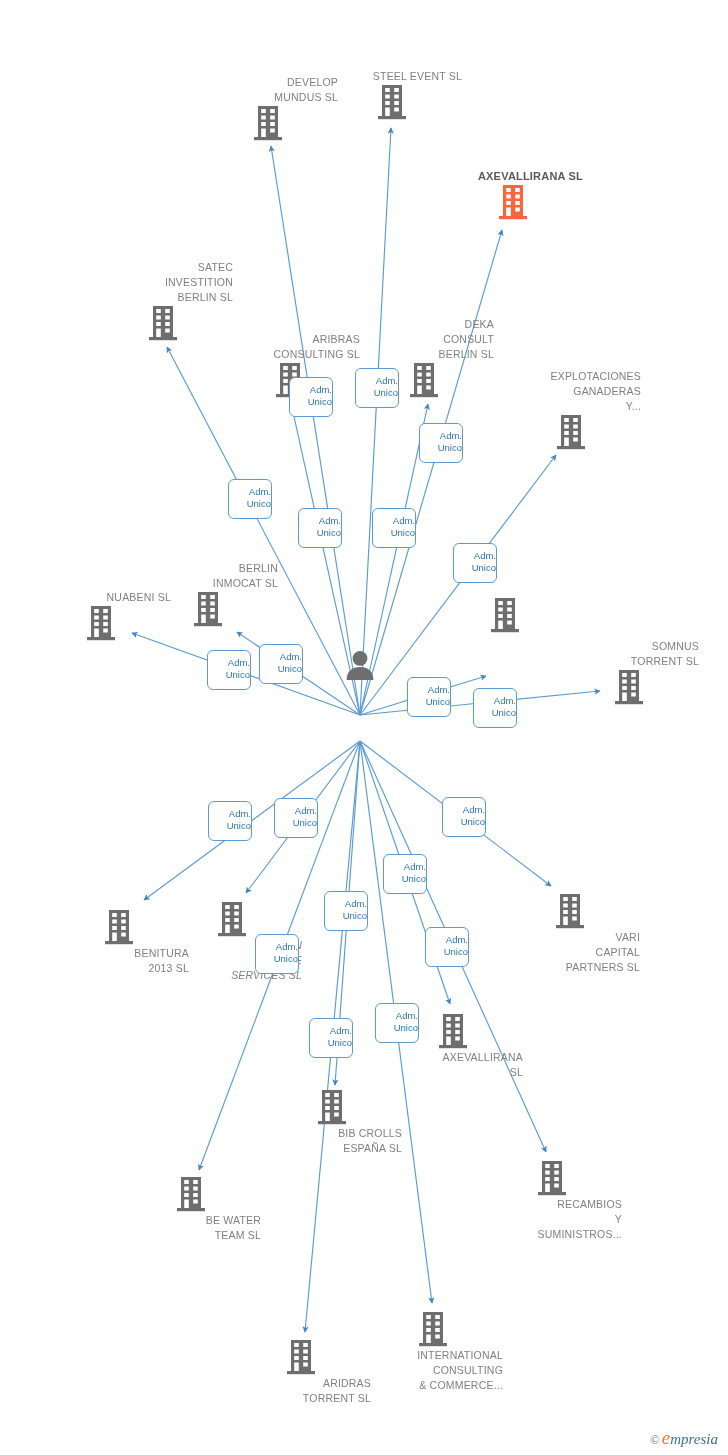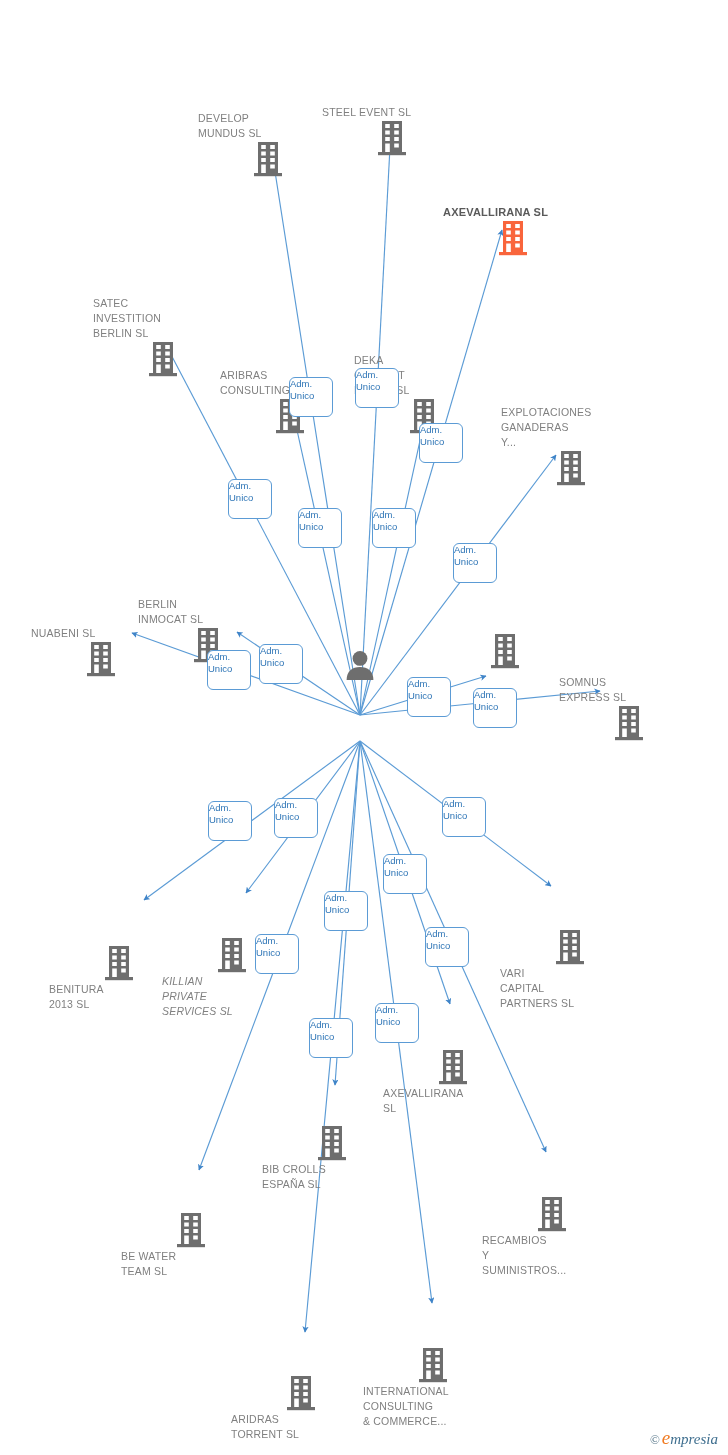--- a/index.html
+++ b/index.html
@@ -21,23 +21,22 @@
     position: absolute;
     left: 0;
     top: 0;
     width: 728px;
     height: 1455px;
   }
   .node {
     position: absolute;
     width: 140px;
     margin-left: -70px;
-    text-align: left;
+    text-align: right;
     z-index: 5;
-    margin-top: 36px;
   }
   .node .label {
     font-size: 10.5px;
     line-height: 15px;
     color: #808080;
     letter-spacing: 0.2px;
     white-space: pre-line;
   }
   .node.below .label {
     margin-top: 1px;
@@ -70,21 +69,22 @@
     height: 40px;
     margin-left: -22px;
     margin-top: -20px;
     background: #ffffff;
     border: 1.3px solid #5b9bd5;
     border-radius: 6px;
     box-sizing: border-box;
     color: #2e75b6;
     font-size: 9.5px;
     line-height: 12px;
-    text-align: left;
+    text-align: right;
+    padding-top: 6px;
     z-index: 8;
     white-space: pre-line;
   }
   #watermark {
     position: absolute;
     right: 10px;
     bottom: 6px;
     font-size: 15px;
     color: #3f6f8f;
     font-family: "Liberation Serif", serif;
@@ -294,21 +294,21 @@
           <rect x="8.2" y="10.5" width="4.6" height="4" fill="#ffffff"></rect>
           <rect x="17.2" y="10.5" width="4.6" height="4" fill="#ffffff"></rect>
           <rect x="8.2" y="17" width="4.6" height="4" fill="#ffffff"></rect>
           <rect x="17.2" y="17" width="4.6" height="4" fill="#ffffff"></rect>
           <rect x="8.2" y="23.5" width="4.6" height="8.5" fill="#ffffff"></rect>
           <rect x="17.2" y="23.5" width="4.6" height="4" fill="#ffffff"></rect>
         </svg>
       </div>
       <div class="node above" style="left: 629px; top: 639px;">
         <div class="label">SOMNUS
-EXPRESS SL</div>
+TORRENT SL</div>
         <svg class="ico" width="30" height="36" viewBox="0 0 30 36">
           <rect x="5" y="1" width="20" height="31" fill="#6e6e6e"></rect>
           <rect x="1" y="32" width="28" height="3.2" fill="#6e6e6e"></rect>
           <rect x="8.2" y="4" width="4.6" height="4" fill="#ffffff"></rect>
           <rect x="17.2" y="4" width="4.6" height="4" fill="#ffffff"></rect>
           <rect x="8.2" y="10.5" width="4.6" height="4" fill="#ffffff"></rect>
           <rect x="17.2" y="10.5" width="4.6" height="4" fill="#ffffff"></rect>
           <rect x="8.2" y="17" width="4.6" height="4" fill="#ffffff"></rect>
           <rect x="17.2" y="17" width="4.6" height="4" fill="#ffffff"></rect>
           <rect x="8.2" y="23.5" width="4.6" height="8.5" fill="#ffffff"></rect>

